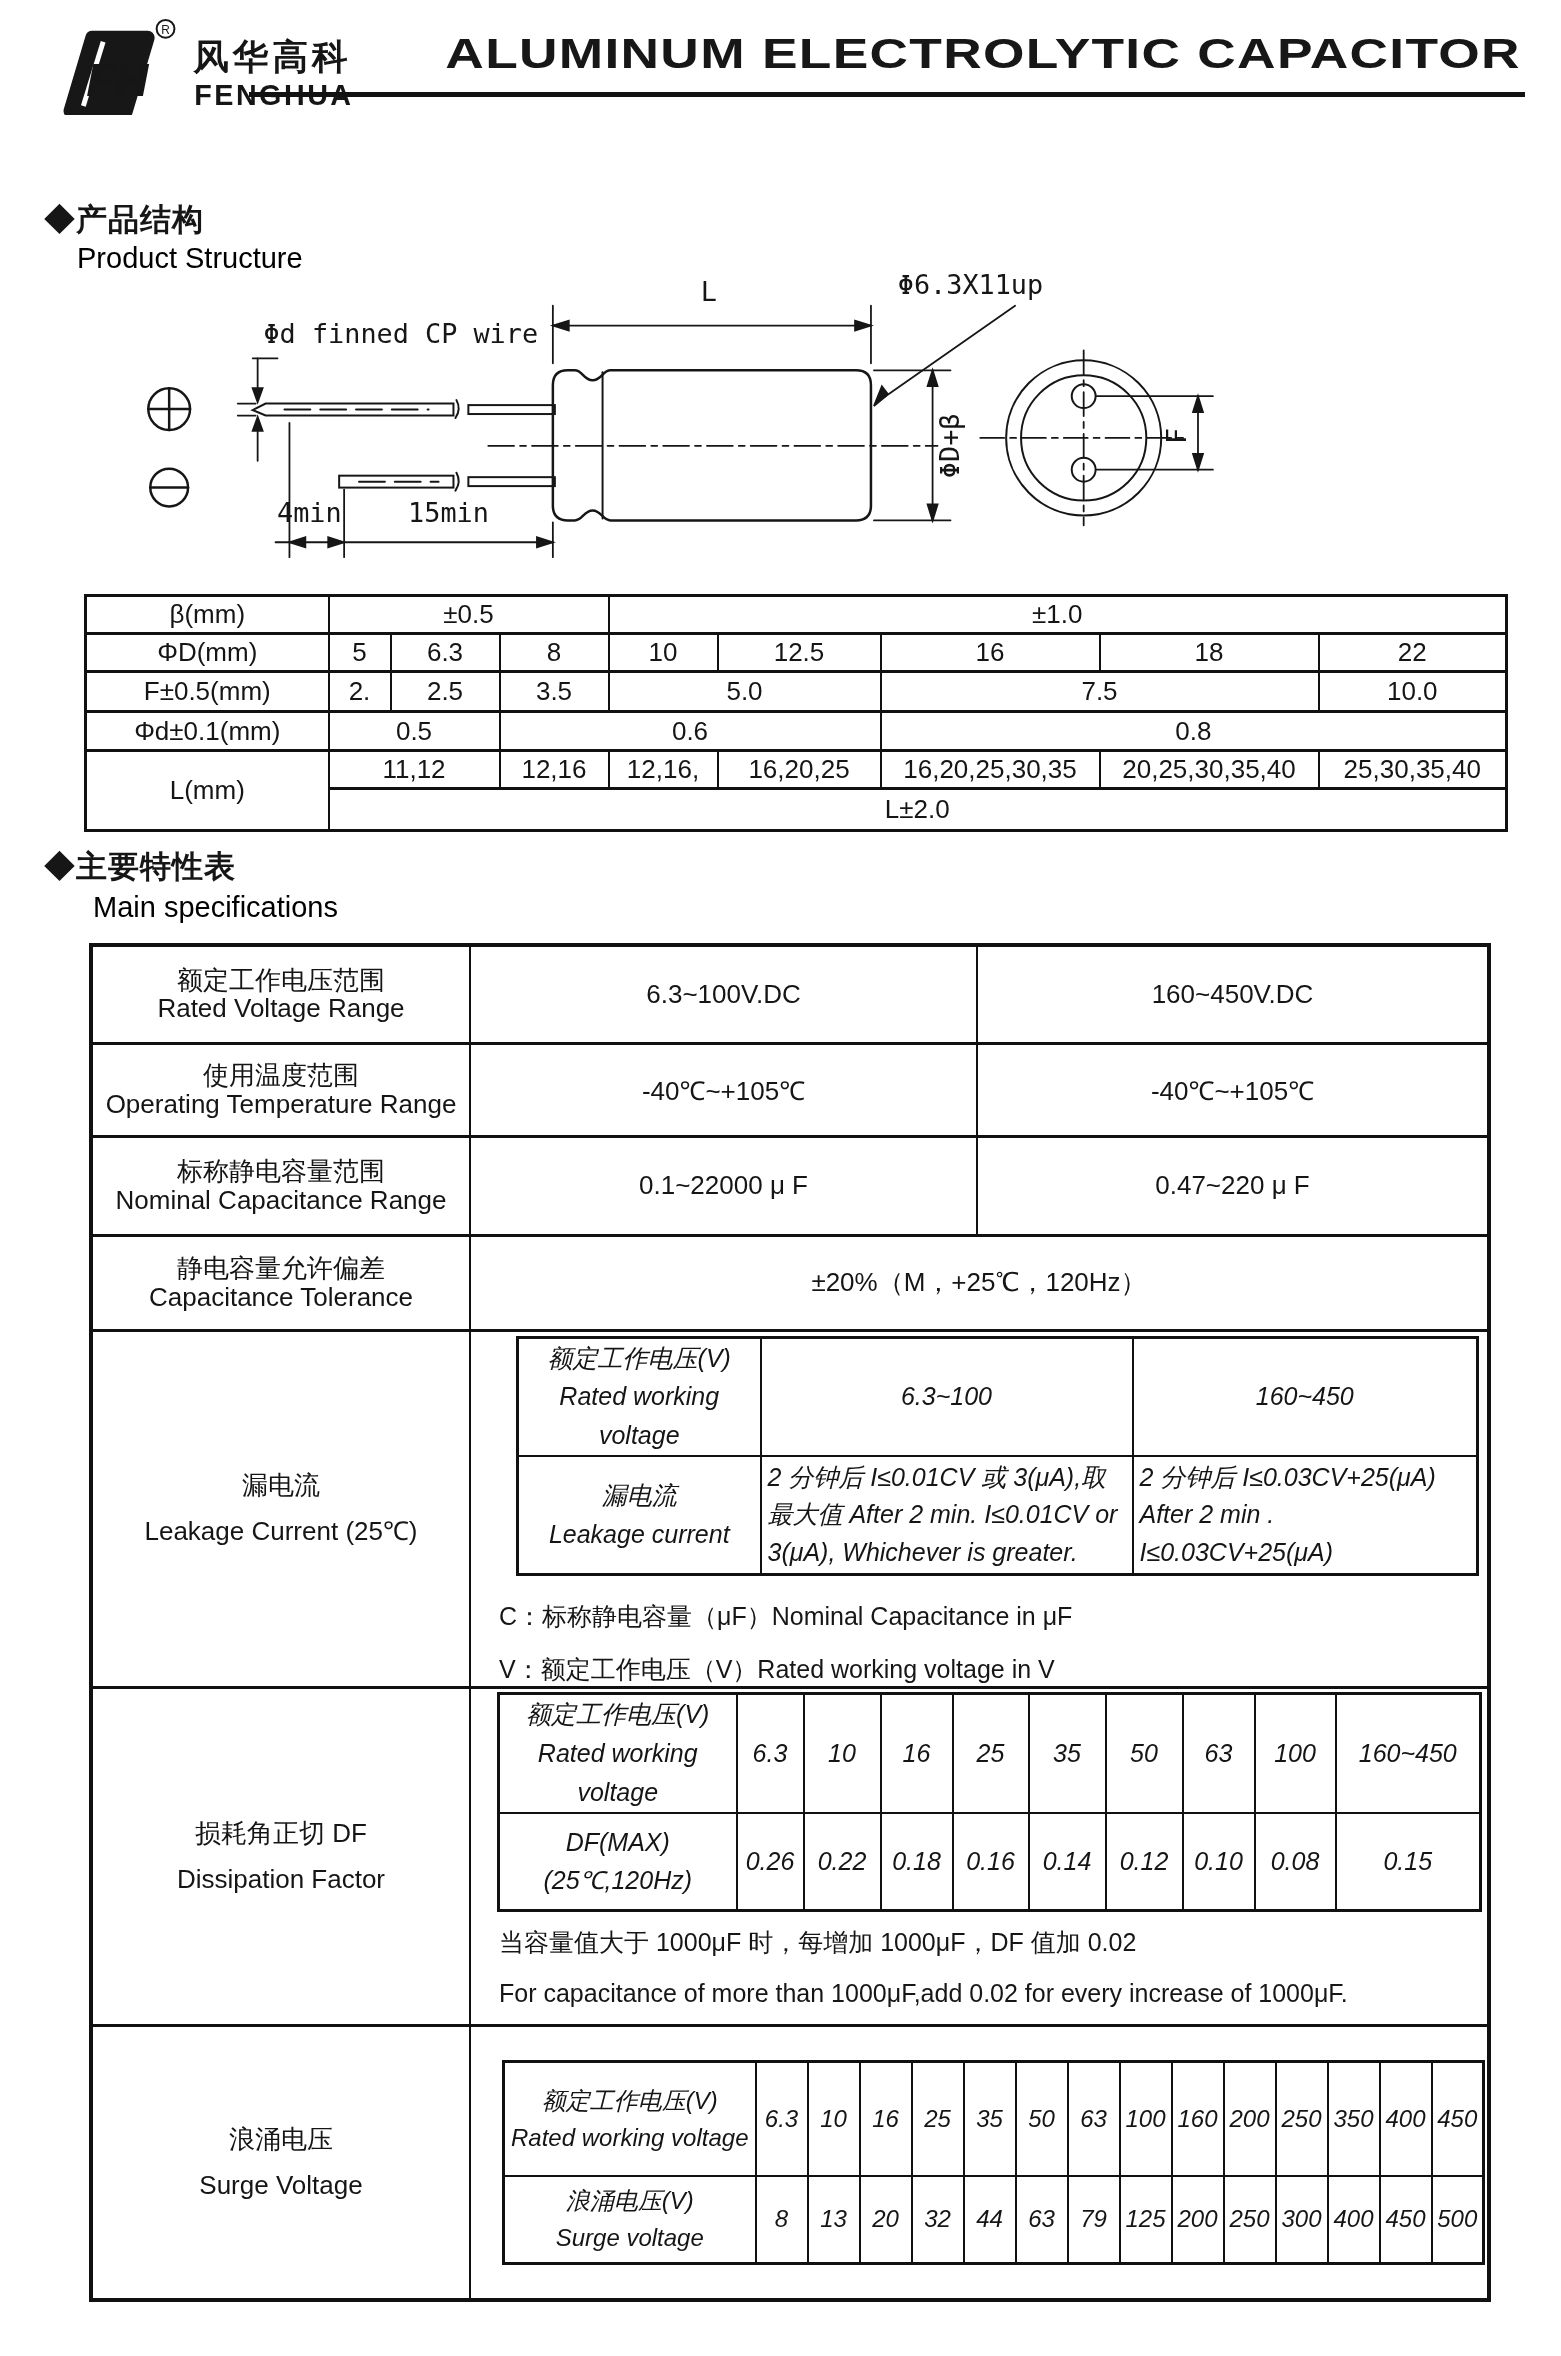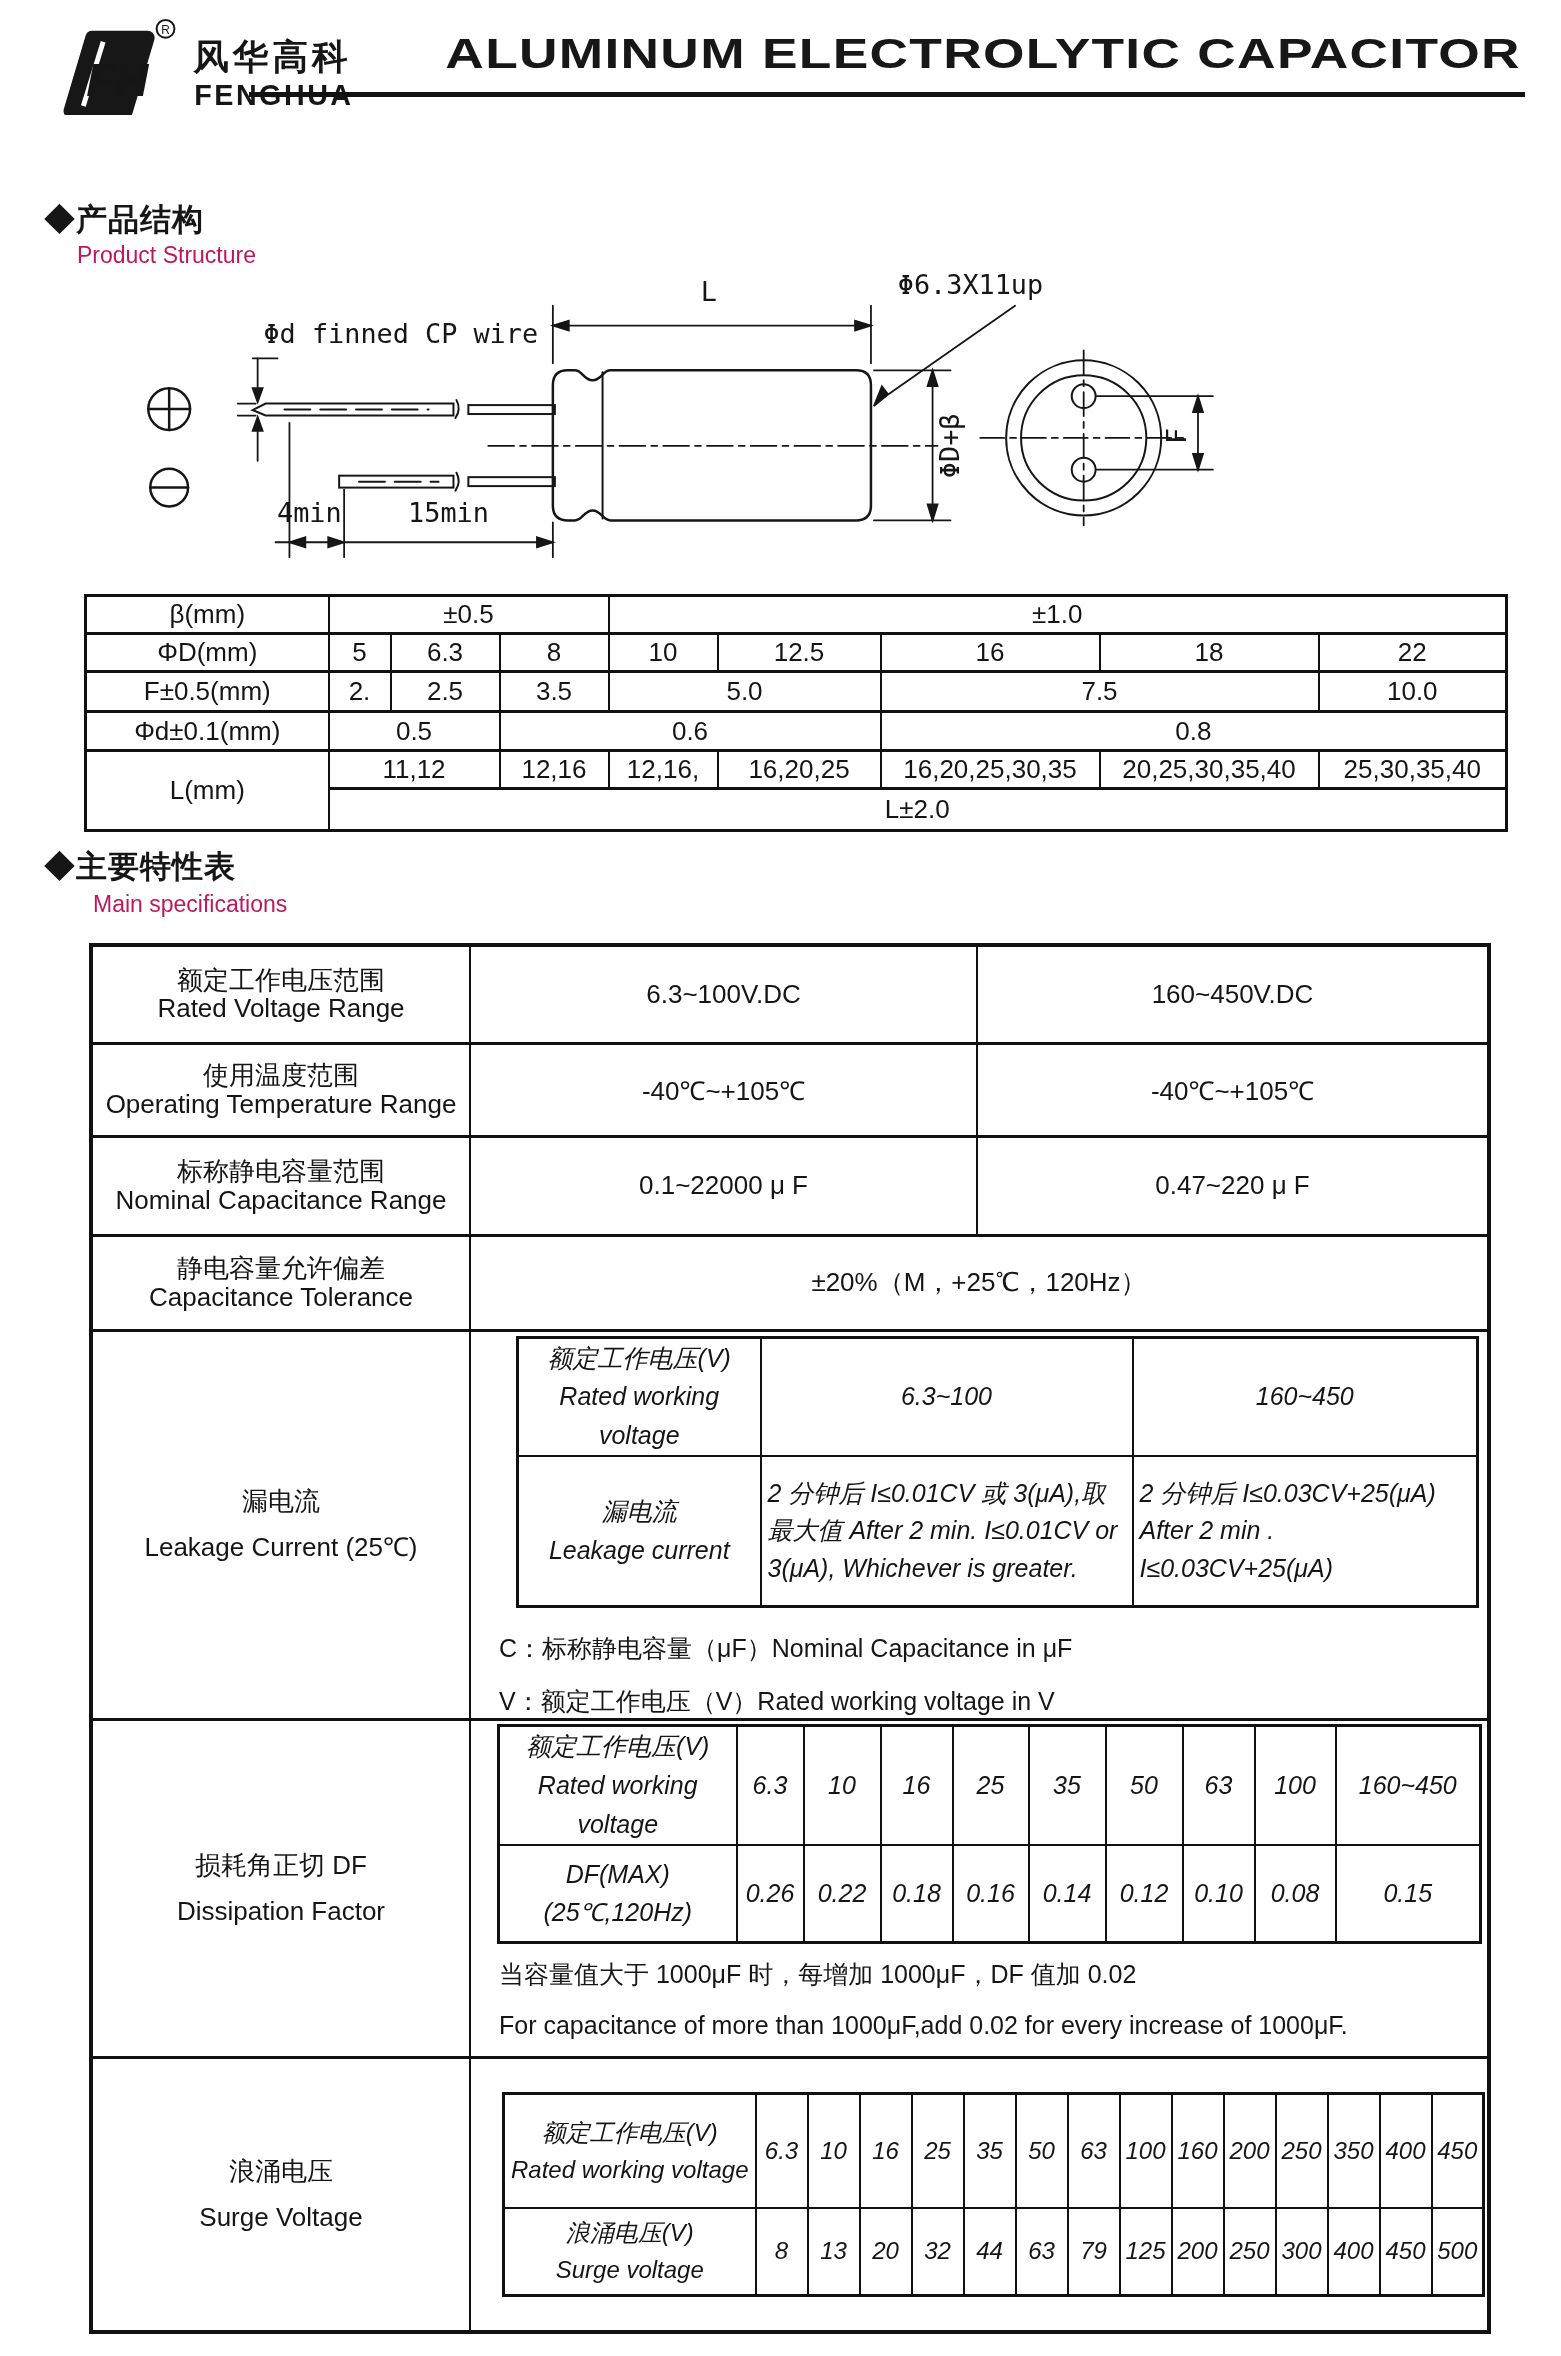--- a/index.html
+++ b/index.html
@@ -13,21 +13,21 @@
   
   .page-title{
     position:absolute;top:30px;right:40px;
     font-size:42px;font-weight:bold;letter-spacing:1px;white-space:nowrap;
     transform:scaleX(1.27);transform-origin:100% 50%;color:#171717;
   }
   .header-rule{position:absolute;left:249px;top:92px;width:1276px;height:5px;background:#121212;}
 
   
   .sec-cn{position:absolute;left:44px;font-size:31px;font-weight:600;color:#161616;letter-spacing:1px;}
-  .sec-en{position:absolute;font-size:23px;color:#be185d;}
+  .sec-en{position:absolute;font-size:29px;color:#000000;}
 
   
   table{border-collapse:collapse;table-layout:fixed;position:absolute;background:#fff;}
   td{border:2px solid #111;text-align:center;vertical-align:middle;font-size:26px;color:#151515;
      padding:0 4px;overflow:hidden;}
 
   
   .dim-table{left:84px;top:594px;width:1422px;border:3px solid #111;}
   .dim-table td{border-top-width:3px;border-bottom-width:3px;}
 
@@ -36,21 +36,21 @@
   .spec-table > tbody > tr > td{border-top-width:3px;border-bottom-width:3px;}
   .lbl-2line{display:flex;flex-direction:column;justify-content:space-evenly;height:100%;}
   .lbl-2line div{line-height:1.1;}
   td.big-cell{vertical-align:top;text-align:left;padding:0;}
   .lbl-tall{line-height:1.75;}
 
   
   .inner{position:relative;border:3px solid #111;}
   .inner td{font-size:25px;font-style:italic;}
   .leak-inner{margin:4px 0 0 45px;width:960px;}
-  .leak-text{font-size:24px;text-align:left;line-height:1.5;padding:18px 6px;}
+  .leak-text{font-size:24px;text-align:left;line-height:1.5;padding:2px 6px;}
   .df-inner{margin:3px 0 0 26px;width:979px;}
   .surge-inner{margin:0 0 0 31px;width:976px;}
   .surge-inner td{font-size:24px;padding:0 1px;}
   .inner-hdr{font-size:24px;line-height:1.55;}
   .note{font-size:25px;margin-left:28px;color:#161616;}
 
   .h52{height:52px;} .h98{height:98px;} .h93{height:93px;} .h99{height:99px;} .h95{height:95px;}
   .h328{height:326px;} .h340{height:338px;} .h275{height:274px;}
   .h38{height:38px;} .h40{height:40px;} .h39{height:39px;} .h42{height:42px;}
   .hi112{height:111px;} .hi116{height:115px;} .hi117{height:116px;} .hi98{height:98px;}

